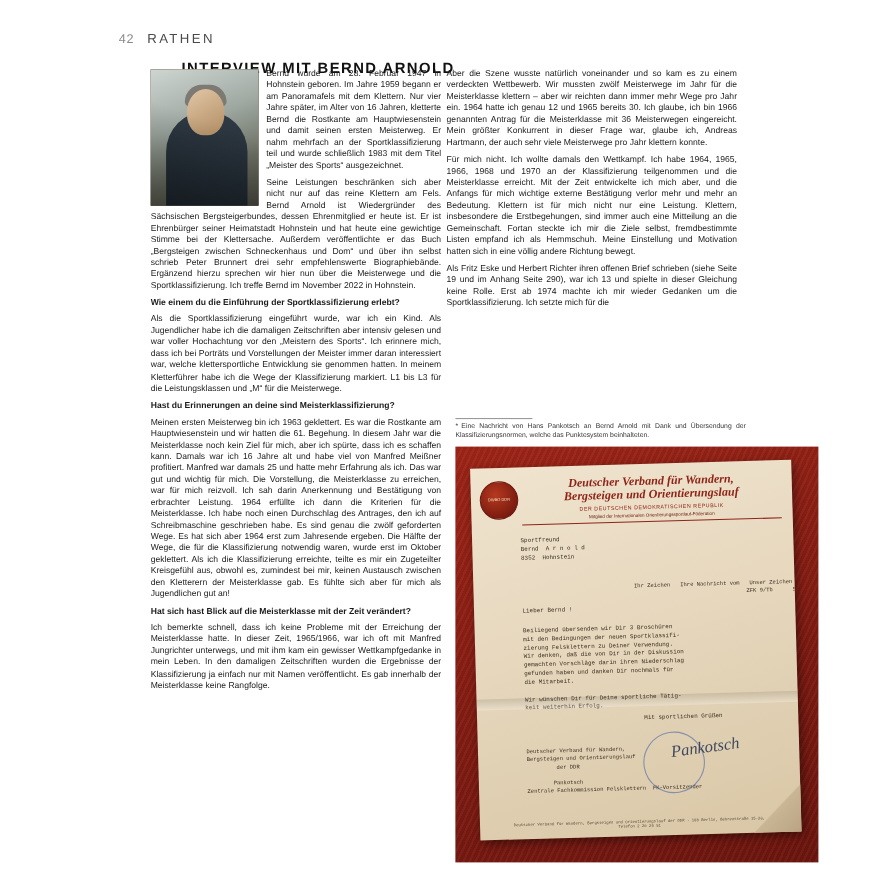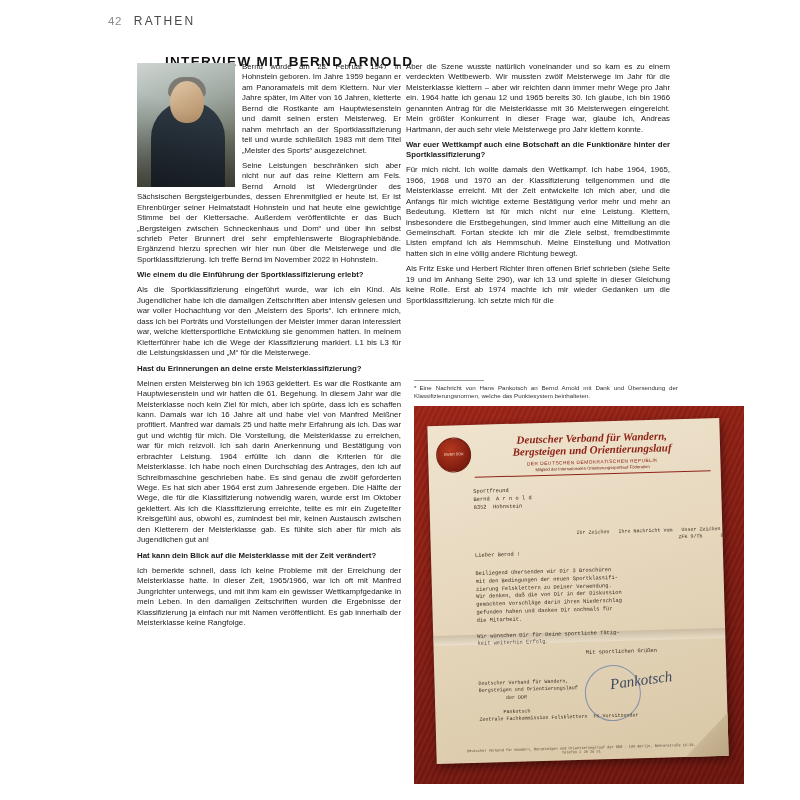--- a/index.html
+++ b/index.html
@@ -29,20 +29,21 @@
   .folio {
     font-size: 11.5px;
     color: #8a8a8a;
     letter-spacing: 0.5px;
   }
   .running-title {
     font-size: 12px;
     letter-spacing: 2.2px;
     color: #4a4a4a;
     text-transform: uppercase;
+    margin-top: 14px;
   }
 
   
   .article-title {
     position: absolute;
     top: 45px;
     left: 137px;
     font-size: 13.5px;
     letter-spacing: 1.3px;
     color: #111;
@@ -284,29 +285,28 @@
       <div class="sky"></div>
       <div class="figure"></div>
       <div class="hair"></div>
       <div class="head"></div>
       <div class="shade"></div>
     </div>
     <p>Bernd wurde am 28. Februar 1947 in Hohnstein geboren. Im Jahre 1959 begann er am Panoramafels mit dem Klettern. Nur vier Jahre später, im Alter von 16 Jahren, kletterte Bernd die Rostkante am Hauptwiesenstein und damit seinen ersten Meisterweg. Er nahm mehrfach an der Sportklassifizierung teil und wurde schließlich 1983 mit dem Titel „Meister des Sports“ ausgezeichnet.</p>
     <p>Seine Leistungen beschränken sich aber nicht nur auf das reine Klettern am Fels. Bernd Arnold ist Wiedergründer des Sächsischen Bergsteigerbundes, dessen Ehrenmitglied er heute ist. Er ist Ehrenbürger seiner Heimatstadt Hohnstein und hat heute eine gewichtige Stimme bei der Klettersache. Außerdem veröffentlichte er das Buch „Bergsteigen zwischen Schneckenhaus und Dom“ und über ihn selbst schrieb Peter Brunnert drei sehr empfehlenswerte Biographiebände. Ergänzend hierzu sprechen wir hier nun über die Meisterwege und die Sportklassifizierung. Ich treffe Bernd im November 2022 in Hohnstein.</p>
     <p class="qhead">Wie einem du die Einführung der Sportklassifizierung erlebt?</p>
     <p>Als die Sportklassifizierung eingeführt wurde, war ich ein Kind. Als Jugendlicher habe ich die damaligen Zeitschriften aber intensiv gelesen und war voller Hochachtung vor den „Meistern des Sports“. Ich erinnere mich, dass ich bei Porträts und Vorstellungen der Meister immer daran interessiert war, welche klettersportliche Entwicklung sie genommen hatten. In meinem Kletterführer habe ich die Wege der Klassifizierung markiert. L1 bis L3 für die Leistungsklassen und „M“ für die Meisterwege.</p>
-    <p class="qhead">Hast du Erinnerungen an deine erste Meisterklassifizierung?</p>
+    <p class="qhead">Hast du Erinnerungen an deine sind Meisterklassifizierung?</p>
     <p>Meinen ersten Meisterweg bin ich 1963 geklettert. Es war die Rostkante am Hauptwiesenstein und wir hatten die 61. Begehung. In diesem Jahr war die Meisterklasse noch kein Ziel für mich, aber ich spürte, dass ich es schaffen kann. Damals war ich 16 Jahre alt und habe viel von Manfred Meißner profitiert. Manfred war damals 25 und hatte mehr Erfahrung als ich. Das war gut und wichtig für mich. Die Vorstellung, die Meisterklasse zu erreichen, war für mich reizvoll. Ich sah darin Anerkennung und Bestätigung von erbrachter Leistung. 1964 erfüllte ich dann die Kriterien für die Meisterklasse. Ich habe noch einen Durchschlag des Antrages, den ich auf Schreibmaschine geschrieben habe. Es sind genau die zwölf geforderten Wege. Es hat sich aber 1964 erst zum Jahresende ergeben. Die Hälfte der Wege, die für die Klassifizierung notwendig waren, wurde erst im Oktober geklettert. Als ich die Klassifizierung erreichte, teilte es mir ein Zugeteilter Kreisgefühl aus, obwohl es, zumindest bei mir, keinen Austausch zwischen den Kletterern der Meisterklasse gab. Es fühlte sich aber für mich als Jugendlichen gut an!</p>
-    <p class="qhead">Hat kann dein Blick auf die Meisterklasse mit der Zeit verändert?</p>
+    <p class="qhead">Hat sich hast Blick auf die Meisterklasse mit der Zeit verändert?</p>
     <p>Ich bemerkte schnell, dass ich keine Probleme mit der Erreichung der Meisterklasse hatte. In dieser Zeit, 1965/1966, war ich oft mit Manfred Jungrichter unterwegs, und mit ihm kam ein gewisser Wettkampfgedanke in mein Leben. In den damaligen Zeitschriften wurden die Ergebnisse der Klassifizierung ja einfach nur mit Namen veröffentlicht. Es gab innerhalb der Meisterklasse keine Rangfolge.</p>
   </div>
 
   <div class="col col-right">
     <p>Aber die Szene wusste natürlich voneinander und so kam es zu einem verdeckten Wettbewerb. Wir mussten zwölf Meisterwege im Jahr für die Meisterklasse klettern – aber wir reichten dann immer mehr Wege pro Jahr ein. 1964 hatte ich genau 12 und 1965 bereits 30. Ich glaube, ich bin 1966 genannten Antrag für die Meisterklasse mit 36 Meisterwegen eingereicht. Mein größter Konkurrent in dieser Frage war, glaube ich, Andreas Hartmann, der auch sehr viele Meisterwege pro Jahr klettern konnte.</p>
-    <p class="qhead">War euer Wettkampf auch eine Botschaft an die Funktionäre hinter der Sportklassifizierung?</p>
     <p>Für mich nicht. Ich wollte damals den Wettkampf. Ich habe 1964, 1965, 1966, 1968 und 1970 an der Klassifizierung teilgenommen und die Meisterklasse erreicht. Mit der Zeit entwickelte ich mich aber, und die Anfangs für mich wichtige externe Bestätigung verlor mehr und mehr an Bedeutung. Klettern ist für mich nicht nur eine Leistung. Klettern, insbesondere die Erstbegehungen, sind immer auch eine Mitteilung an die Gemeinschaft. Fortan steckte ich mir die Ziele selbst, fremdbestimmte Listen empfand ich als Hemmschuh. Meine Einstellung und Motivation hatten sich in eine völlig andere Richtung bewegt.</p>
     <p>Als Fritz Eske und Herbert Richter ihren offenen Brief schrieben (siehe Seite 19 und im Anhang Seite 290), war ich 13 und spielte in dieser Gleichung keine Rolle. Erst ab 1974 machte ich mir wieder Gedanken um die Sportklassifizierung. Ich setzte mich für die</p>
   </div>
 
   <div class="footnote">
     <div class="rule"></div>
     <span class="star">*</span><span>Eine Nachricht von Hans Pankotsch an Bernd Arnold mit Dank und Übersendung der Klassifizierungsnormen, welche das Punktesystem beinhalteten.</span>
   </div>
 
   <div class="letter-wrap">

